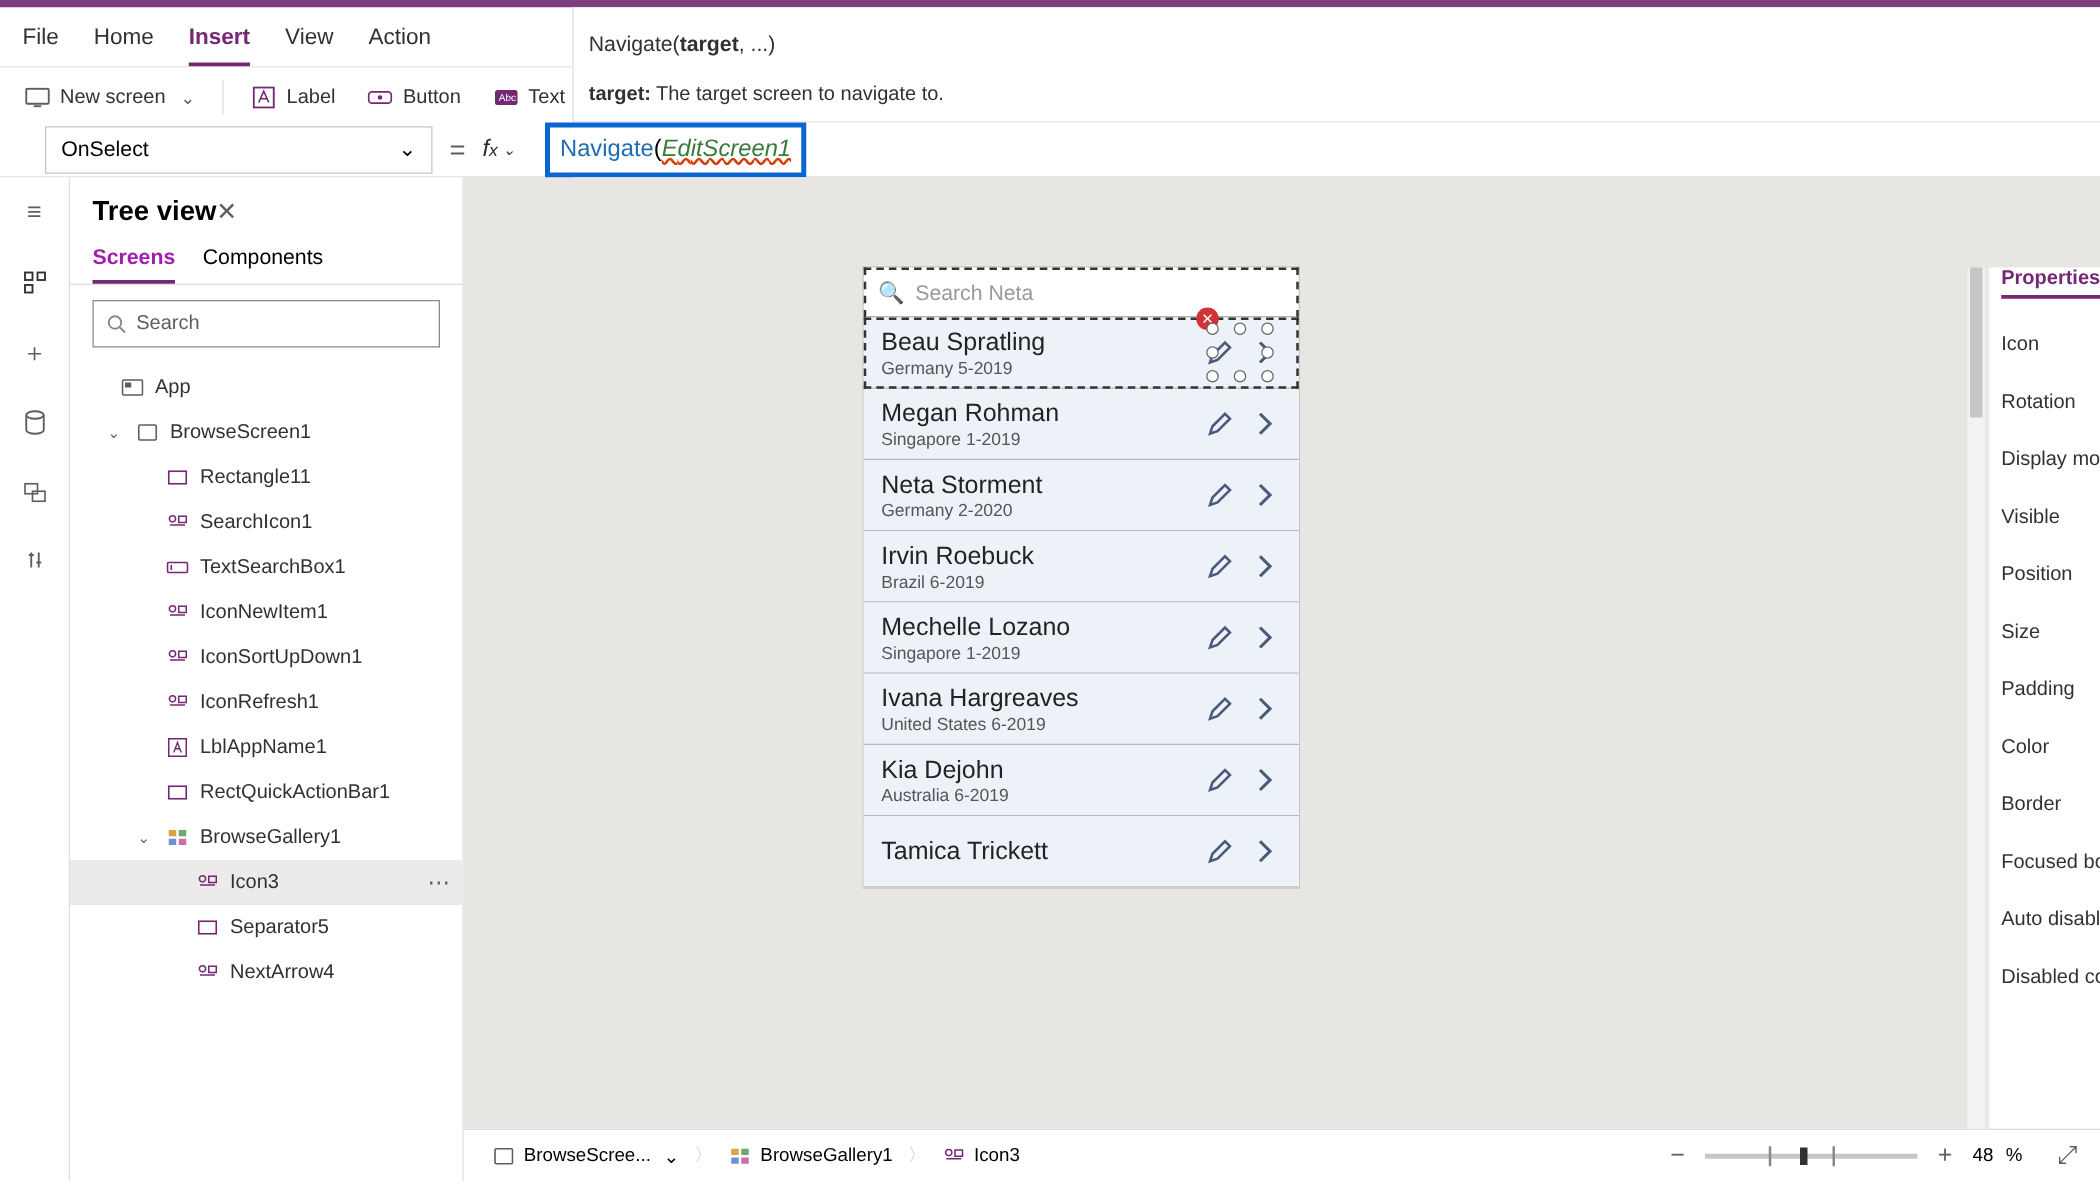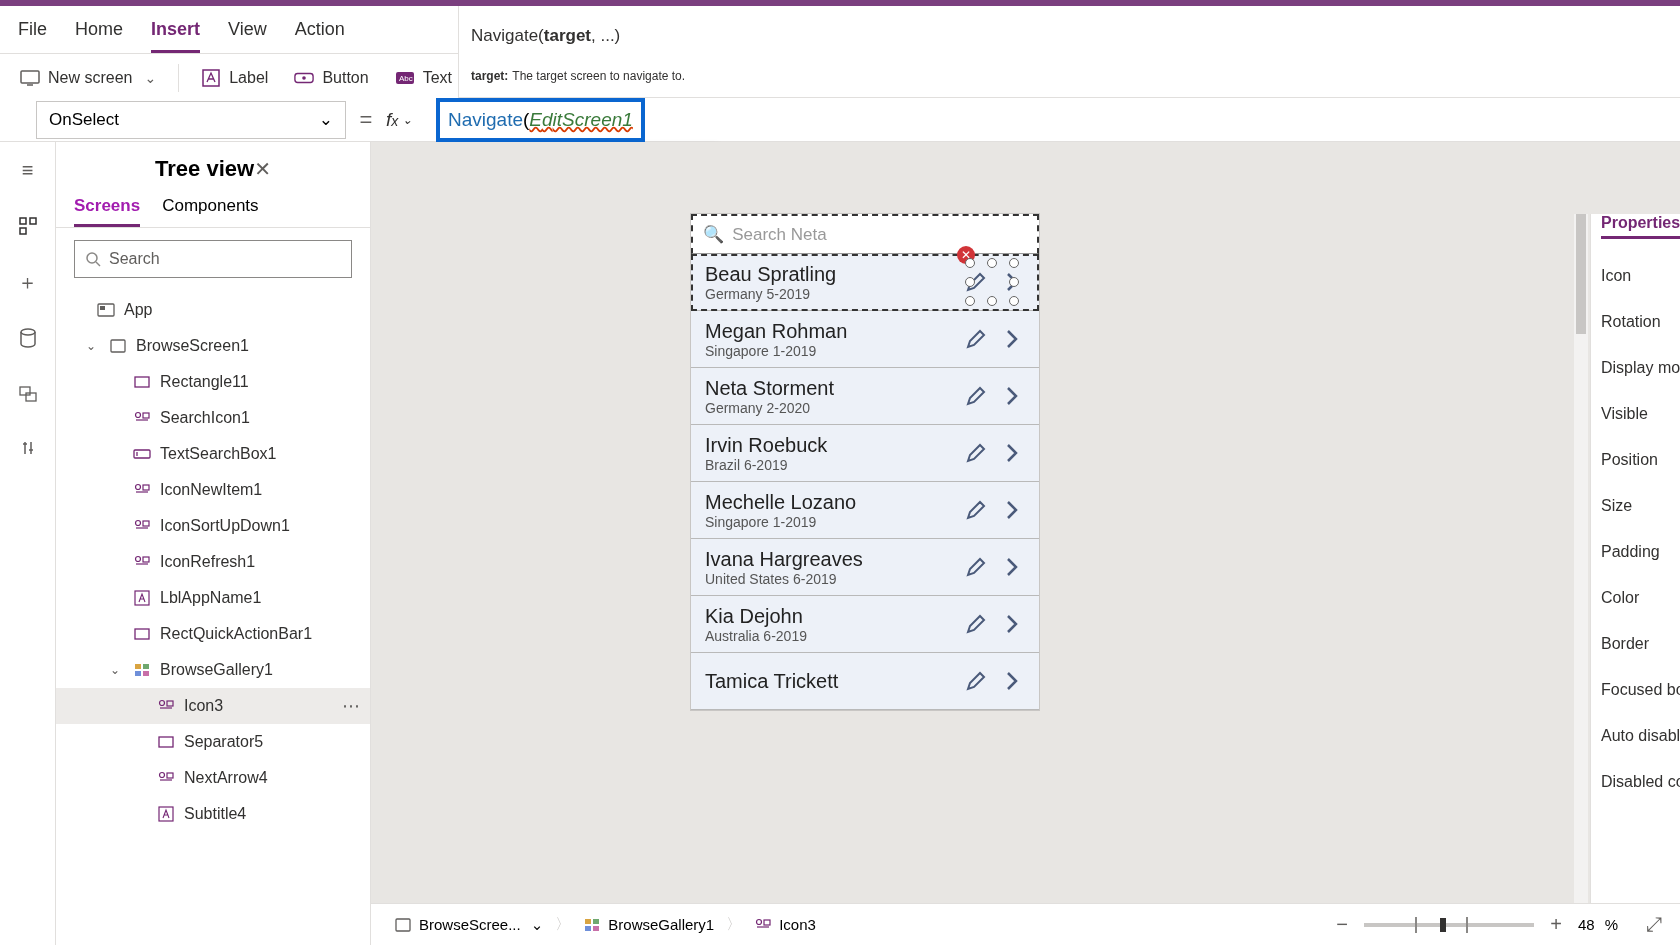--- a/index.html
+++ b/index.html
@@ -14,41 +14,41 @@
 .toolbar { height: 48px; display: flex; align-items: center; padding: 0 10px; gap: 6px; background: #fff; border-bottom: 1px solid #e1dfdd; }
 .tool-btn { display: flex; align-items: center; gap: 8px; padding: 6px 10px; font-size: 16px; color: #323130; cursor: pointer; }
 .tool-icon { width: 20px; height: 20px; display: inline-flex; align-items: center; justify-content: center; }
 .chev-down::after { content: "⌄"; font-size: 14px; margin-left: 4px; color: #605e5c; }
 .tool-sep { width: 1px; height: 28px; background: #e1dfdd; margin: 0 6px; }
 
 .sig-bar { position: absolute; left: 458px; top: 6px; right: 0; height: 60px; background: #fff; display: flex; align-items: center; padding: 0 12px; border-left: 1px solid #e1dfdd; border-bottom: 1px solid #e1dfdd; }
 .sig-text { font-size: 17px; color: #323130; }
 .sig-text b { font-weight: 700; }
 
-.hint-bar { position: absolute; left: 458px; top: 54px; right: 0; height: 44px; background: #fff; display: flex; align-items: center; padding: 0 12px; font-size: 12px; color: #323130; border-left: 1px solid #e1dfdd; border-bottom: 1px solid #e1dfdd; }
+.hint-bar { position: absolute; left: 458px; top: 54px; right: 0; height: 44px; background: #fff; display: flex; align-items: center; padding: 0 12px; font-size: 16px; color: #323130; border-left: 1px solid #e1dfdd; border-bottom: 1px solid #e1dfdd; }
 .hint-bar b { font-weight: 700; margin-right: 4px; }
 
 .formula-row { position: absolute; left: 0; top: 98px; right: 0; height: 44px; display: flex; align-items: center; background: #fff; border-bottom: 1px solid #e1dfdd; }
 .prop-select { width: 310px; height: 38px; margin-left: 36px; border: 1px solid #c8c6c4; display: flex; align-items: center; justify-content: space-between; padding: 0 12px; font-size: 17px; background: #fff; }
 .eq-sign { width: 40px; text-align: center; font-size: 22px; color: #605e5c; }
 .fx-label { width: 50px; font-style: italic; font-size: 19px; color: #323130; display: flex; align-items: center; gap: 4px; }
 .formula-box { border: 4px solid #0a66d0; height: 44px; display: flex; align-items: center; padding: 0 8px; font-family: Consolas, monospace; font-size: 19px; background: #fff; }
 .fn-name { color: #1f6cb0; }
 .fn-arg { font-style: italic; color: #3a7a3a; text-decoration: underline wavy #d83b01; }
 
 .ac-pop { position: absolute; left: 458px; top: 142px; background: #fff; border: 1px solid #e1dfdd; min-width: 260px; box-shadow: 0 4px 8px rgba(0,0,0,0.1); }
 .ac-item { padding: 8px 14px; font-size: 18px; cursor: pointer; }
 
 .main { position: absolute; top: 142px; left: 0; right: 0; bottom: 0; display: flex; }
 
 .left-rail { width: 56px; background: #fff; border-right: 1px solid #e1dfdd; display: flex; flex-direction: column; align-items: center; padding-top: 14px; gap: 28px; }
 .rail-btn { width: 28px; height: 28px; display: flex; align-items: center; justify-content: center; color: #605e5c; cursor: pointer; font-size: 20px; }
 
 .tree-panel { width: 315px; background: #fff; border-right: 1px solid #e1dfdd; display: flex; flex-direction: column; }
-.tree-head { display: flex; align-items: center; justify-content: center; padding: 14px 18px 6px 18px; }
+.tree-head { display: flex; align-items: center; justify-content: flex-start; padding: 14px 18px 6px 18px; }
 .tree-title { font-size: 22px; font-weight: 600; }
 .close-x { font-size: 20px; color: #605e5c; cursor: pointer; }
 .tree-tabs { display: flex; gap: 22px; padding: 0 18px; border-bottom: 1px solid #e1dfdd; }
 .tree-tab { padding: 8px 0; font-size: 17px; cursor: pointer; }
 .tree-tab.selected { font-weight: 600; border-bottom: 3px solid #742774; color: #a21caf; }
 .search-wrap { padding: 12px 18px; }
 .search-box { width: 100%; height: 38px; border: 1px solid #8a8886; display: flex; align-items: center; padding: 0 10px; gap: 8px; font-size: 16px; color: #605e5c; background: #fff; }
 
 .tree-body { flex: 1; overflow-y: auto; padding: 2px 0 10px 0; }
 .tree-node { display: flex; align-items: center; height: 36px; font-size: 16px; color: #323130; cursor: pointer; gap: 8px; padding-right: 8px; }
@@ -368,30 +368,20 @@
           <span class="node-chev"></span>
           <span class="node-icon">
             <svg width="18" height="14" viewBox="0 0 18 14">
               <circle cx="5" cy="4" r="2.5" fill="none" stroke="#742774" stroke-width="1.2"></circle>
               <rect x="10" y="2" width="6" height="5" fill="none" stroke="#742774" stroke-width="1.2"></rect>
               <path d="M3 9 H15" stroke="#742774" stroke-width="1.2"></path>
             </svg>
           </span>
           <span>NextArrow4</span>
         </div>
-        <div class="tree-node node-indent-3">
-          <span class="node-chev"></span>
-          <span class="node-icon">
-            <svg width="16" height="16" viewBox="0 0 16 16">
-              <rect x="1" y="1" width="14" height="14" fill="none" stroke="#742774" stroke-width="1.2"></rect>
-              <path d="M5 12 L8 4 L11 12 M6 9 H10" fill="none" stroke="#742774" stroke-width="1.1"></path>
-            </svg>
-          </span>
-          <span>Subtitle4</span>
-        </div>
       </div>
   </div>
 
   <div class="canvas">
     <div class="device">
       <div class="srch-row">
         <span>🔍</span>
         <span>Search Neta</span>
       </div>
       <div id="gallery-rows">

